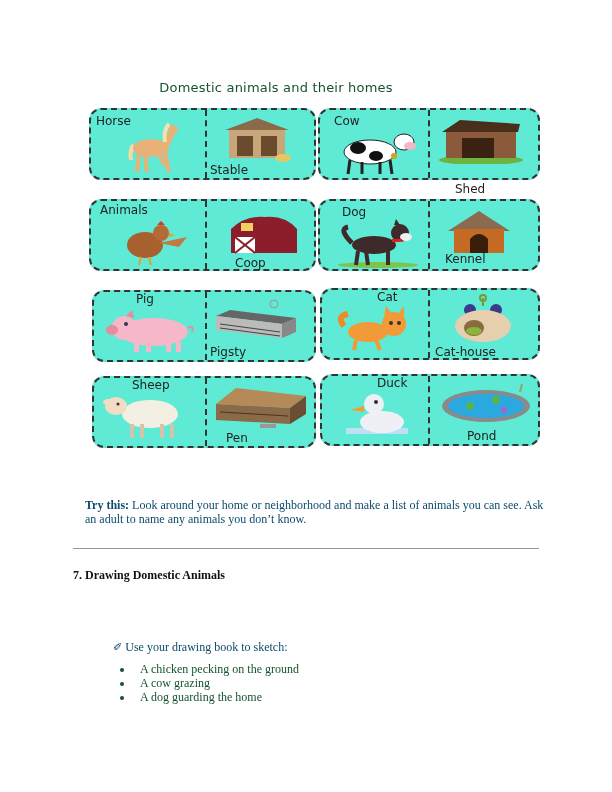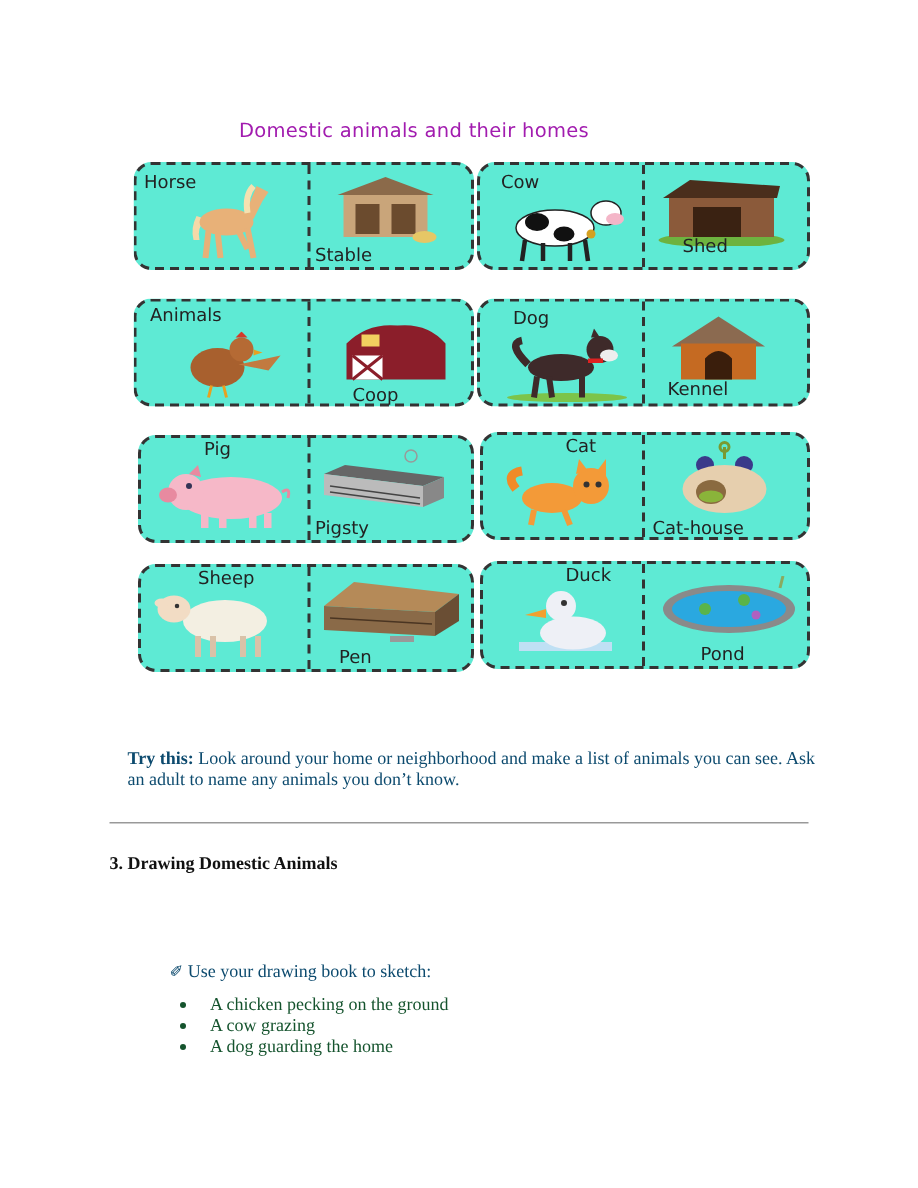--- a/index.html
+++ b/index.html
@@ -2,21 +2,21 @@
 <html><head>
 <meta charset="utf-8">
 <style>
   html, body { margin: 0; padding: 0; background: #ffffff; }
   body { width: 612px; height: 792px; position: relative; overflow: hidden; }
   .page { position: absolute; inset: 0; background: #fff; }
 
   .figure-title {
     position: absolute; left: 0; width: 552px; top: 80px;
     text-align: center;
-    font-family: "DejaVu Sans", sans-serif; font-size: 13px; color: #a21caf;
+    font-family: "DejaVu Sans", sans-serif; font-size: 13px; color: #14532d;
     letter-spacing: 0.2px;
   }
 
   .card {
     position: absolute; height: 72px;
     border: 2px dashed #333; border-radius: 12px;
     box-sizing: border-box; background: #5eead4;
   }
   .card .divider {
     position: absolute; top: 0; bottom: 0; border-left: 2px dashed #333;
@@ -91,21 +91,21 @@
       <line x1="28" y1="36" x2="28" y2="48" stroke="#222" stroke-width="3"></line>
       <line x1="46" y1="36" x2="46" y2="48" stroke="#222" stroke-width="3"></line>
       <line x1="56" y1="34" x2="58" y2="48" stroke="#222" stroke-width="3"></line>
     </svg>
     <svg class="pic" style="left:116px; top:8px;" width="90" height="46" viewBox="0 0 90 46">
       <ellipse cx="45" cy="42" rx="42" ry="5" fill="#6db33f"></ellipse>
       <polygon points="6,14 24,2 84,6 82,14" fill="#4a2e1c"></polygon>
       <rect x="10" y="14" width="70" height="26" fill="#8b5a3a"></rect>
       <rect x="26" y="20" width="32" height="20" fill="#3a2212"></rect>
     </svg>
-    <span class="lbl" style="left:135px; top:47px;">Shed</span>
+    <span class="lbl" style="left:135px; top:72px;">Shed</span>
   </div>
 
   <div class="card" style="left:89px; top:199px; width:227px;">
     <div class="divider" style="left:114px;"></div>
     <span class="lbl" style="left:9px; top:2px;">Animals</span>
     <svg class="pic" style="left:24px; top:20px;" width="76" height="46" viewBox="0 0 76 46">
       <ellipse cx="30" cy="24" rx="18" ry="13" fill="#a8602e"></ellipse>
       <circle cx="46" cy="12" r="8" fill="#b56a34"></circle>
       <path d="M42 4 L46 0 L50 4 Z" fill="#d23b2a"></path>
       <polygon points="54,12 60,14 54,16" fill="#e8a020"></polygon>
@@ -241,21 +241,21 @@
     </svg>
     <span class="lbl" style="left:145px; top:53px;">Pond</span>
   </div>
 
   <div class="body-text" style="top:498px;">
     <b>Try this:</b><span> Look around your home or neighborhood and make a list of animals you can see. Ask an adult to name any animals you don’t know.</span>
   </div>
 
   <div class="rule"></div>
 
-  <div class="heading">3. Drawing Domestic Animals</div>
+  <div class="heading">7. Drawing Domestic Animals</div>
 
 
   <div class="body-text" style="top:640px;margin-left:28px;">
     <span style="font-family:'DejaVu Sans',sans-serif; font-size:11px;">✐</span>
     <span>Use your drawing book to sketch:</span>
   </div>
 
   <ul class="bullets">
     <li>A chicken pecking on the ground</li>
     <li>A cow grazing</li>

